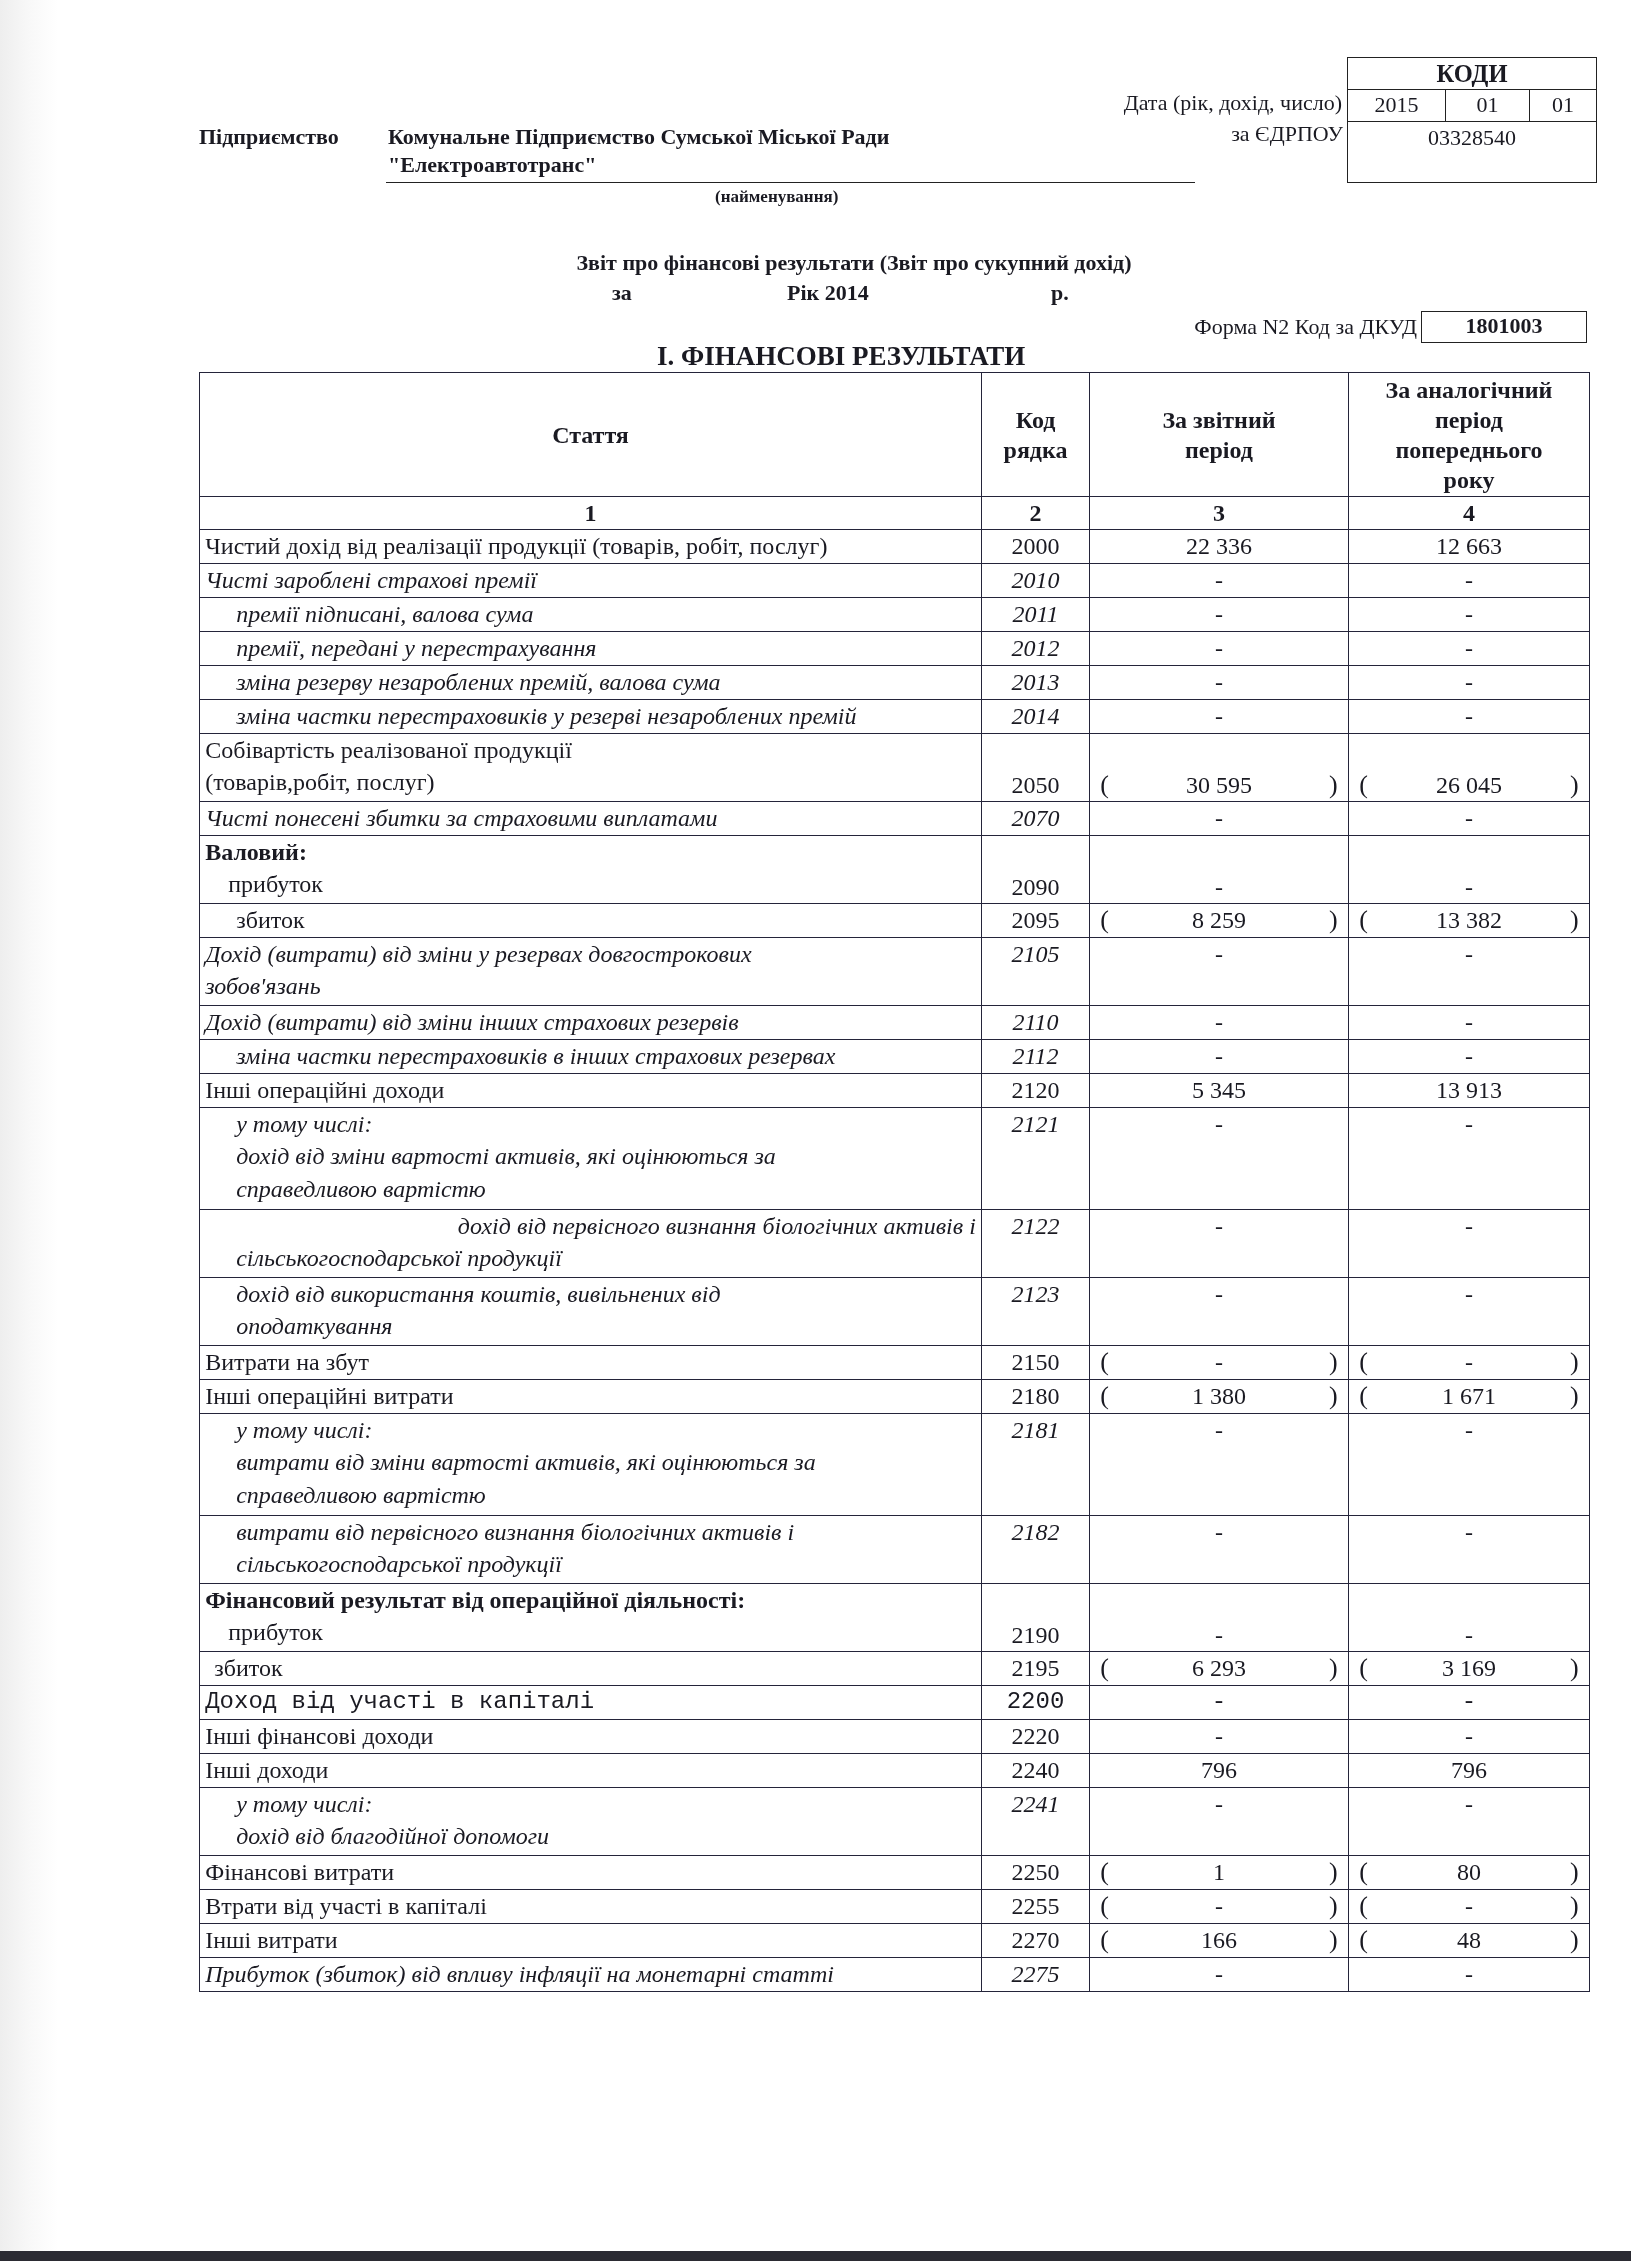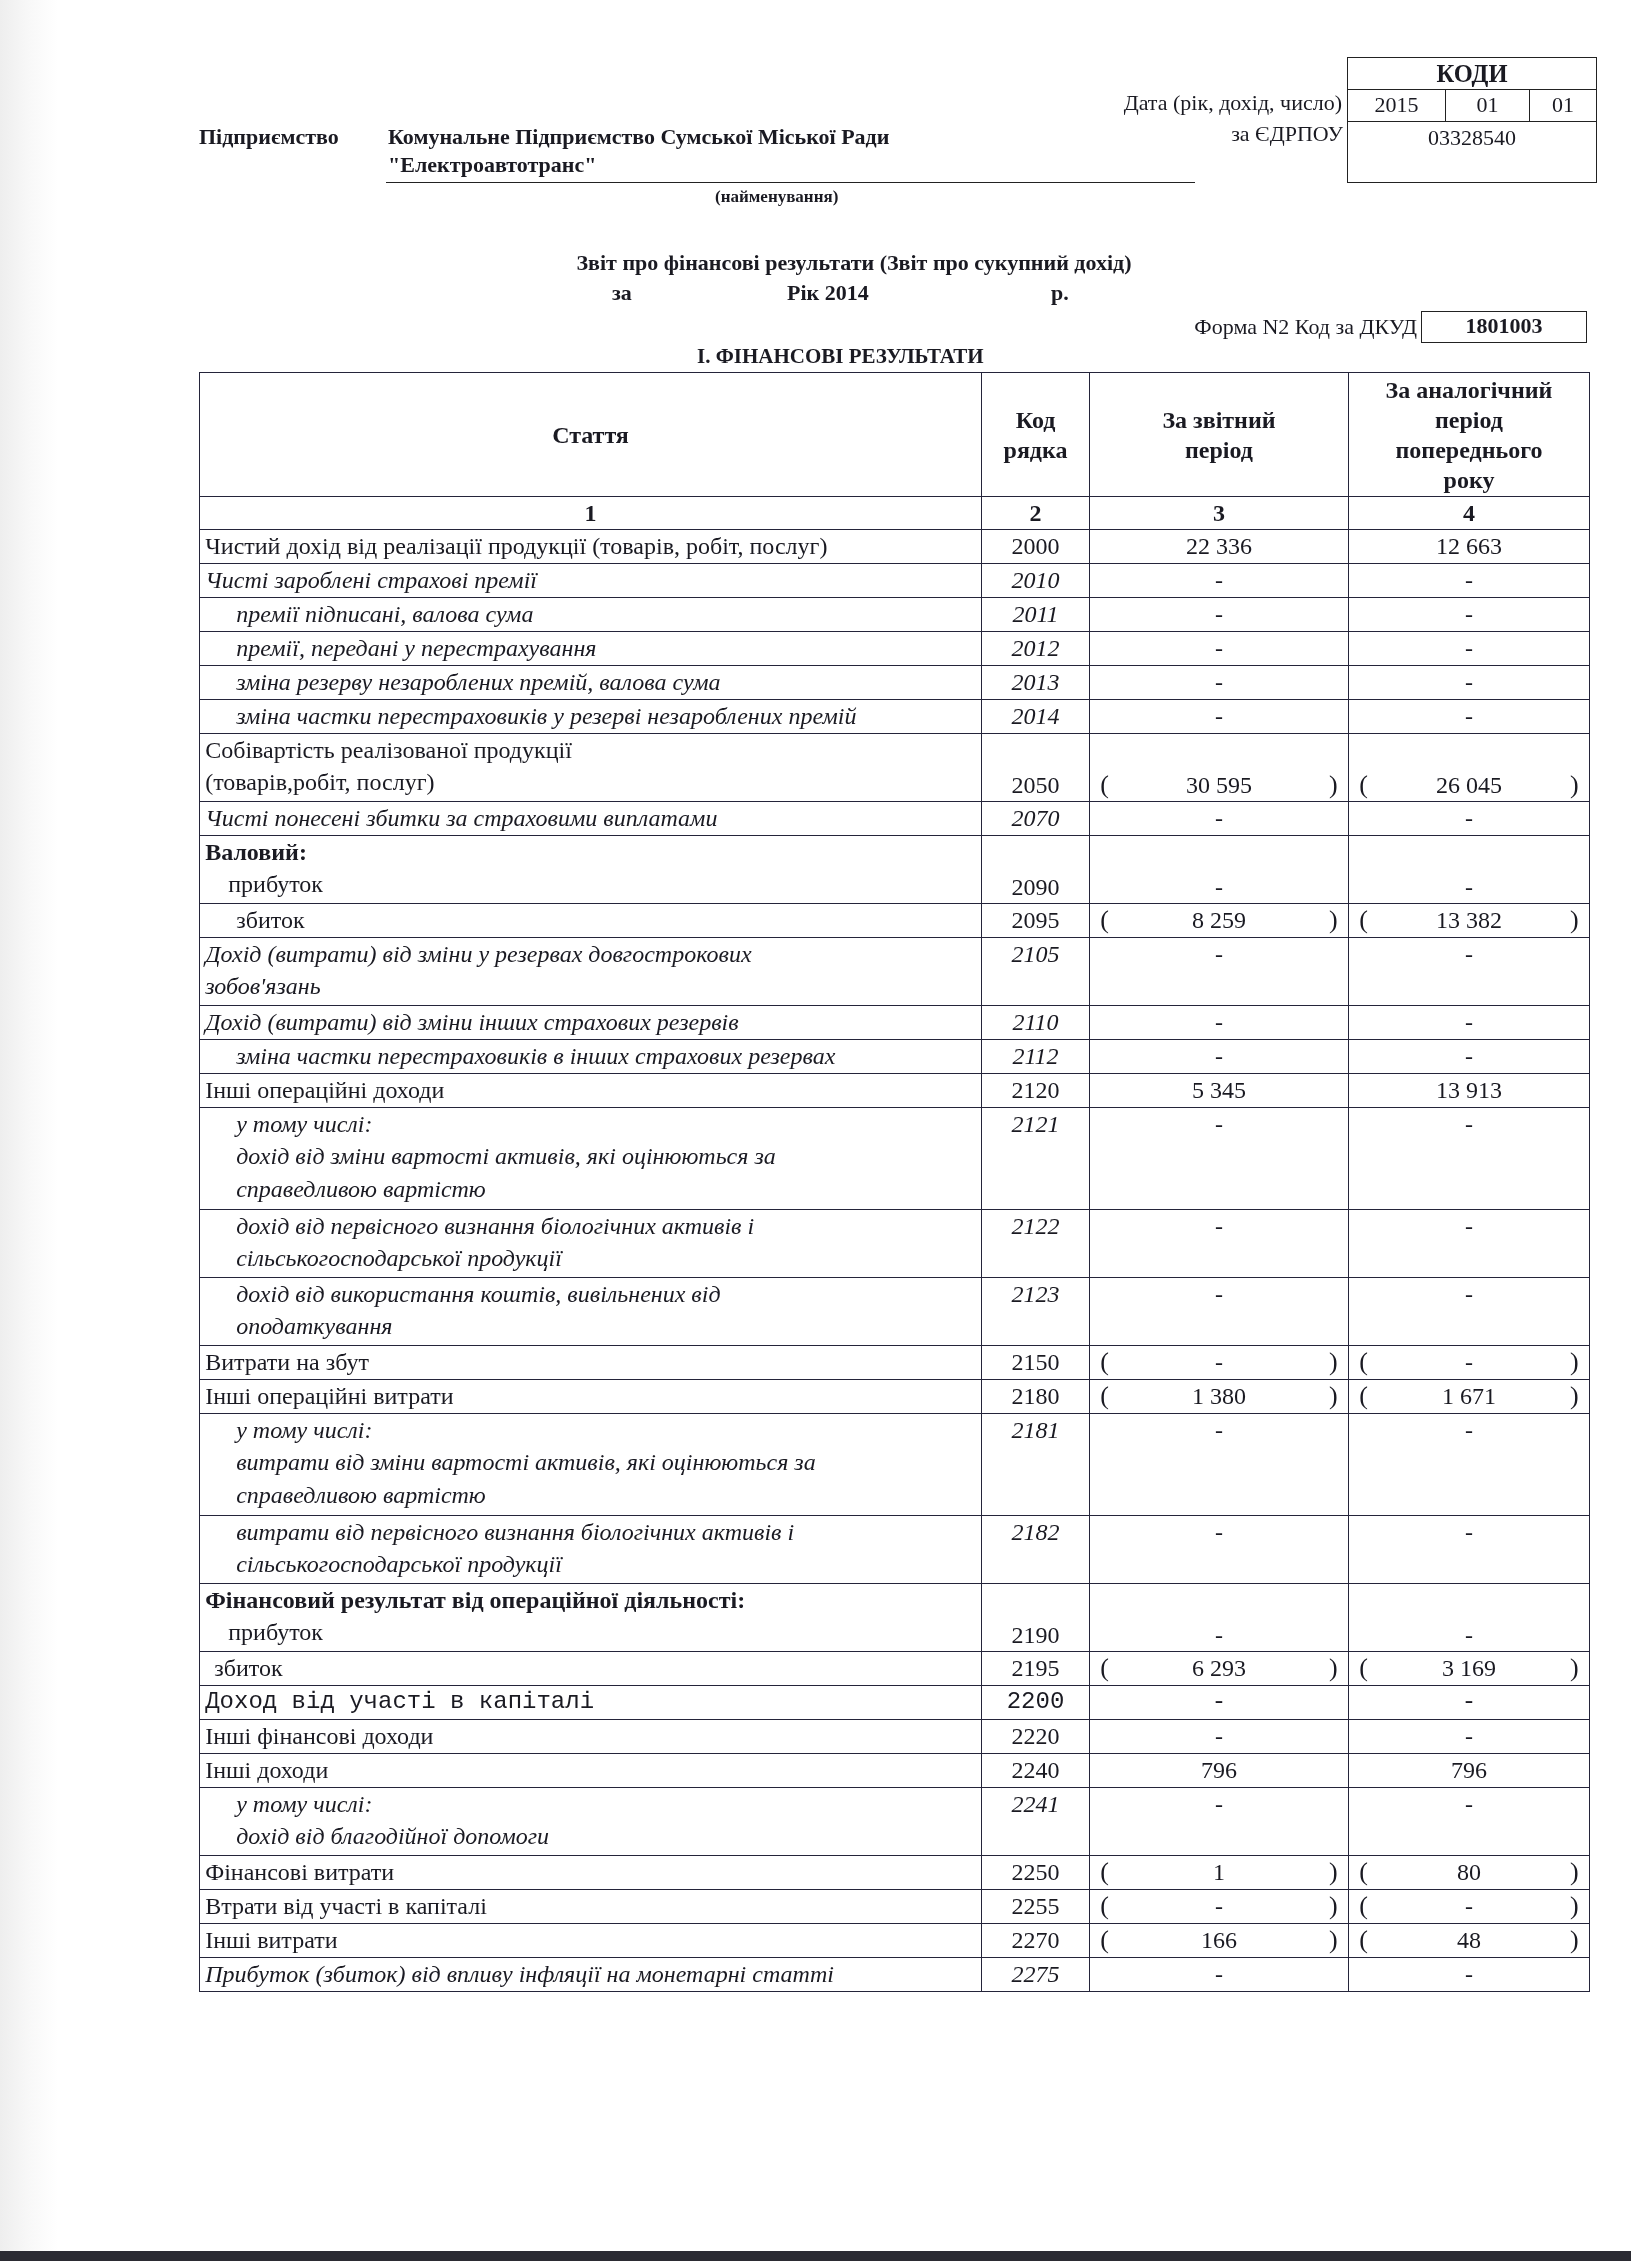--- a/index.html
+++ b/index.html
@@ -57,21 +57,21 @@
   </div>
   <div class="codes-edrpou">03328540</div>
 </div>
 
 <div class="abs hdr bold" style="left:0;width:1631px;top:250px;text-align:center;padding-left:77px;box-sizing:border-box;">Звіт про фінансові результати (Звіт про сукупний дохід)</div>
 <div class="abs hdr bold" style="left:612px;top:280px;">за</div>
 <div class="abs hdr bold" style="left:787px;top:280px;">Рік 2014</div>
 <div class="abs hdr bold" style="left:1051px;top:280px;">р.</div>
 <div class="abs hdr" style="left:1071px;top:314px;width:346px;text-align:right;">Форма N2  Код за ДКУД</div>
 <div class="dkud-box">1801003</div>
-<div class="abs bold" style="left:697px;top:341px;font-size:21px;line-height:30px;">І. ФІНАНСОВІ РЕЗУЛЬТАТИ</div>
+<div class="abs bold" style="left:657px;top:341px;font-size:27px;line-height:30px;">І. ФІНАНСОВІ РЕЗУЛЬТАТИ</div>
 
 <table class="fr">
   <colgroup>
     <col style="width:782px">
       <col style="width:108px">
       <col style="width:259px">
       <col style="width:241px">
   </colgroup>
   <thead>
     <tr style="height:124px;">
@@ -268,21 +268,21 @@
         <td class="code it">2121</td>
         <td class="val">
           <div style="position: relative; height: 32px; line-height: 32px;"><span>-</span></div>
         </td>
         <td class="val">
           <div style="position: relative; height: 32px; line-height: 32px;"><span>-</span></div>
         </td>
       </tr>
       <tr style="height: 68px;">
         <td class="it">
-          <div style="padding-left: 31px;">дохід від первісного визнання біологічних активів і</div>
+          <div style="padding-left: 31px; text-align: right;">дохід від первісного визнання біологічних активів і</div>
           <div style="padding-left: 31px;">сільськогосподарської продукції</div>
         </td>
         <td class="code it">2122</td>
         <td class="val">
           <div style="position: relative; height: 32px; line-height: 32px;"><span>-</span></div>
         </td>
         <td class="val">
           <div style="position: relative; height: 32px; line-height: 32px;"><span>-</span></div>
         </td>
       </tr>

